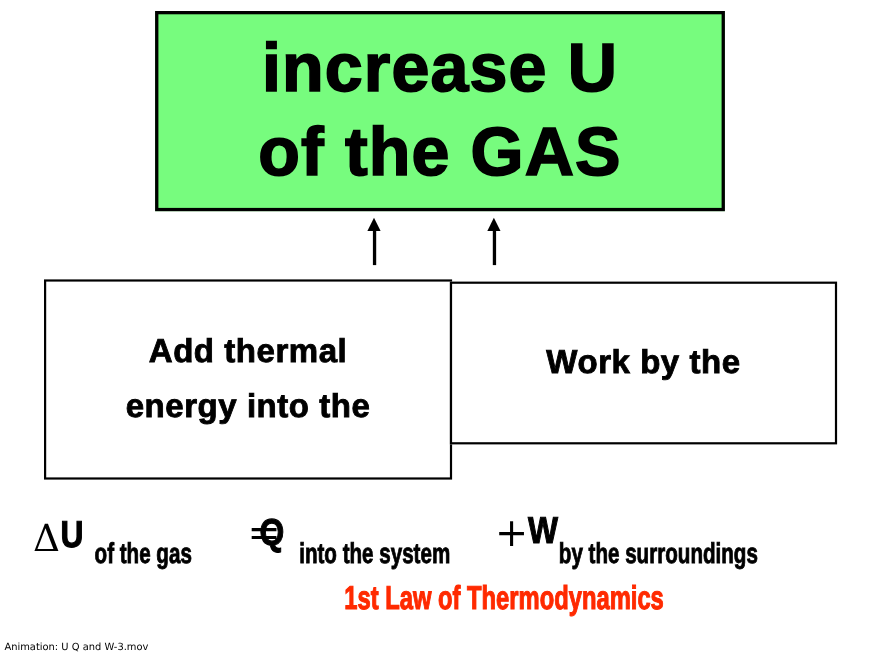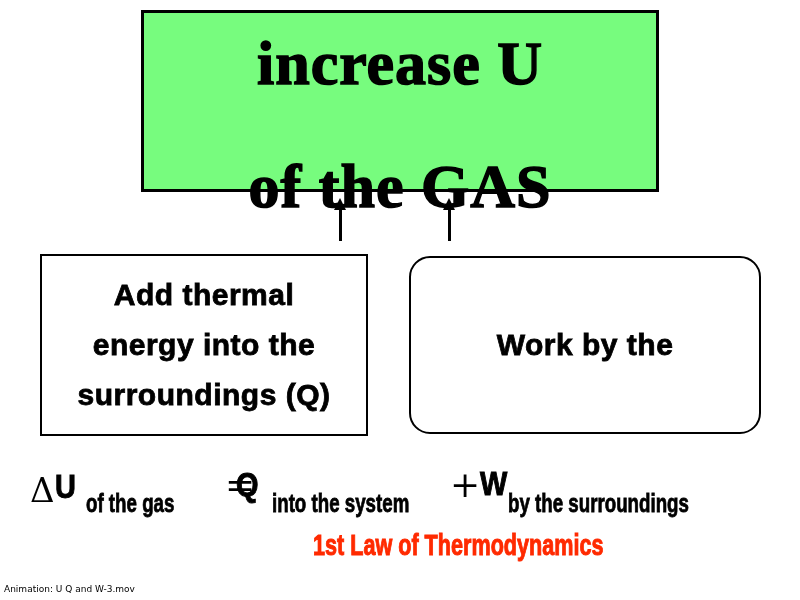--- a/index.html
+++ b/index.html
@@ -14,25 +14,25 @@
       border: 2px solid #000;
       display: flex; flex-direction: column; align-items: center; justify-content: center;
       text-align: center; font-weight: bold;
     }
     #top-box {
       left: 141px; top: 10px; width: 518px; height: 182px;
       background: #77fc7e; border-width: 3px;
     }
     #top-box .line {
       font-size: 62px; line-height: 76px; letter-spacing: 1px;
-      font-family: Liberation Serif, serif; font-weight: 900; margin-top: 47px;
+      font-family: Liberation Sans, sans-serif; font-weight: 900;
       -webkit-text-stroke: 1.5px #000;
     }
-    #left-box { left: 40px; top: 254px; width: 328px; height: 182px; background: #fff; }
-    #right-box { left: 409px; top: 256px; width: 352px; height: 178px; background: #fff; border-radius: 21px; }
+    #left-box { left: 40px; top: 254px; width: 371px; height: 182px; background: #fff; }
+    #right-box { left: 409px; top: 256px; width: 352px; height: 148px; background: #fff; }
     .small-box .line {
       font-size: 30px; line-height: 50px; letter-spacing: 0.5px;
       -webkit-text-stroke: 0.8px #000;
     }
     .arrow {
       position: absolute; width: 3px; background: #000;
     }
     .arrow::before {
       content: ""; position: absolute; left: -5px; top: -10px;
       border-left: 6.5px solid transparent; border-right: 6.5px solid transparent;
@@ -79,21 +79,20 @@
   <div class="line">increase U</div>
   <div class="line">of the GAS</div>
 </div>
 
 <div id="arrow-left" class="arrow"></div>
 <div id="arrow-right" class="arrow"></div>
 
 <div id="left-box" class="box small-box">
   <div class="line">Add thermal</div>
   <div class="line">energy into the</div>
-  <div class="line">surroundings (Q)</div>
 </div>
 
 <div id="right-box" class="box small-box">
   <div class="line">Work by the</div>
 </div>
 
 <div id="equation">
   <span id="eq-delta" class="eq">Δ</span>
   <span id="eq-u" class="eq eq-big">U</span>
   <span id="eq-sub1" class="eq eq-sub">of the gas</span>

